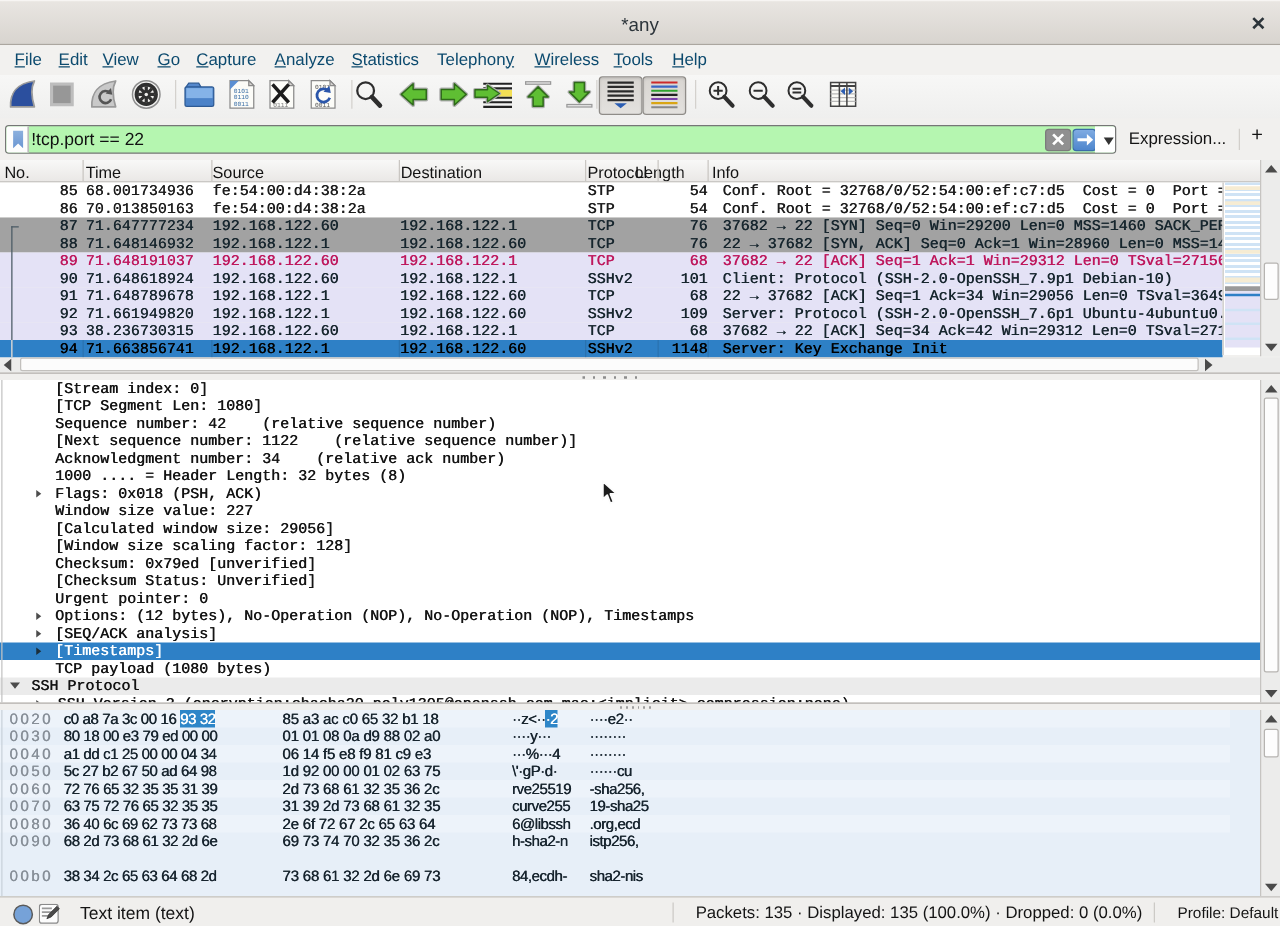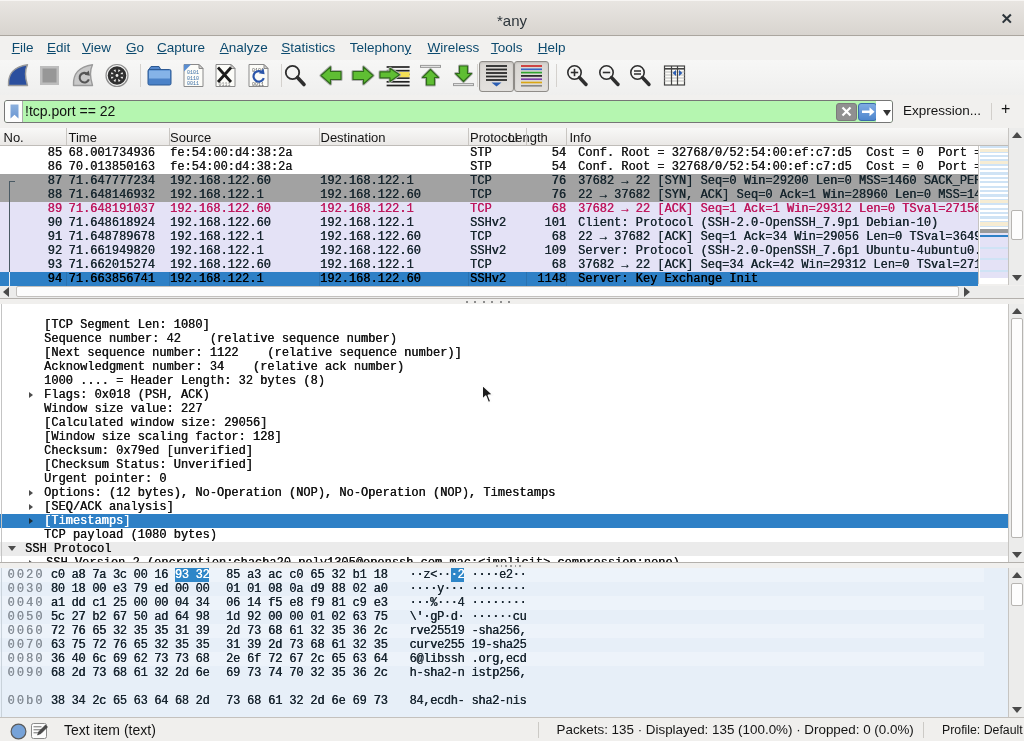--- a/index.html
+++ b/index.html
@@ -46,21 +46,21 @@
 .arr{position:absolute;left:3.2px;width:0;height:0}
 .arrup{border-left:5px solid transparent;border-right:5px solid transparent;border-bottom:6px solid #4a4a4a}
 .arrdn{border-left:5px solid transparent;border-right:5px solid transparent;border-top:6px solid #4a4a4a}
 
 #details{position:absolute;left:0;top:304px;width:1007.5px;height:258px;background:#fff;overflow:hidden}
 .dl{position:absolute;left:0;width:1007.5px;height:14px;font-family:"Liberation Mono",monospace;font-size:12px;line-height:14px;white-space:pre;color:#141414}
 .tri{position:absolute;width:0;height:0;border-top:3.3px solid transparent;border-bottom:3.3px solid transparent;border-left:4.6px solid #4c4c4c;top:4px}
 .trid{position:absolute;width:0;height:0;border-left:4.5px solid transparent;border-right:4.5px solid transparent;border-top:5.5px solid #4c4c4c;top:4px}
 
 #hexpane{position:absolute;left:0;top:567.5px;width:1007.5px;height:149px;background:#e7eff8;overflow:hidden}
-.hr{position:absolute;left:0;width:984px;height:14px;font-family:Liberation Mono, monospace;font-size:12px;line-height:14px;white-space:pre;color:#17242e}
+.hr{position:absolute;left:0;width:984px;height:14px;font-family:Liberation Sans, sans-serif;font-size:12px;line-height:14px;white-space:pre;color:#17242e}
 .ho{position:absolute;left:7.5px;letter-spacing:2.05px;color:#878f98;top:0}
 .h1{position:absolute;left:50.8px;letter-spacing:-0.31px;top:0}
 .h2{position:absolute;left:225.9px;letter-spacing:-0.17px;top:0}
 .h3{position:absolute;left:409.5px;letter-spacing:-0.35px;top:0}
 .h4{position:absolute;left:471.5px;letter-spacing:-0.35px;top:0}
 
 #statusbar{position:absolute;left:0;top:717px;width:1024px;height:24px;background:#f0efed;border-top:1px solid #c4c1bd}
 </style>
 </head>
 <body>
@@ -277,21 +277,21 @@
 <div class="hsep" style="left:566px"></div>
 <div id="plrows">
 <div class="prow" style="top:145.5px;background:#fff"><span class="pno">85</span><span class="pt">68.001734936</span><span class="ps">fe:54:00:d4:38:2a</span><span class="pp">STP</span><span class="pl">54</span><span class="pi">Conf. Root = 32768/0/52:54:00:ef:c7:d5  Cost = 0  Port = 0x8002</span></div>
 <div class="prow" style="top:159.5px;background:#fff"><span class="pno">86</span><span class="pt">70.013850163</span><span class="ps">fe:54:00:d4:38:2a</span><span class="pp">STP</span><span class="pl">54</span><span class="pi">Conf. Root = 32768/0/52:54:00:ef:c7:d5  Cost = 0  Port = 0x8002</span></div>
 <div class="prow" style="top:173.5px;background:#a2a2a2;color:#17262e"><span class="pno">87</span><span class="pt">71.647777234</span><span class="ps">192.168.122.60</span><span class="pd">192.168.122.1</span><span class="pp">TCP</span><span class="pl">76</span><span class="pi">37682 → 22 [SYN] Seq=0 Win=29200 Len=0 MSS=1460 SACK_PERM=1 TSval=271563305</span></div>
 <div class="prow" style="top:187.5px;background:#a2a2a2;color:#17262e"><span class="pno">88</span><span class="pt">71.648146932</span><span class="ps">192.168.122.1</span><span class="pd">192.168.122.60</span><span class="pp">TCP</span><span class="pl">76</span><span class="pi">22 → 37682 [SYN, ACK] Seq=0 Ack=1 Win=28960 Len=0 MSS=1460 SACK_PERM=1</span></div>
 <div class="prow" style="top:201.5px;background:#e4e2f6;color:#be185d"><span class="pno">89</span><span class="pt">71.648191037</span><span class="ps">192.168.122.60</span><span class="pd">192.168.122.1</span><span class="pp">TCP</span><span class="pl">68</span><span class="pi">37682 → 22 [ACK] Seq=1 Ack=1 Win=29312 Len=0 TSval=271566617 TSecr=3649</span></div>
 <div class="prow" style="top:215.5px;background:#e4e2f6;color:#17262e"><span class="pno">90</span><span class="pt">71.648618924</span><span class="ps">192.168.122.60</span><span class="pd">192.168.122.1</span><span class="pp">SSHv2</span><span class="pl">101</span><span class="pi">Client: Protocol (SSH-2.0-OpenSSH_7.9p1 Debian-10)</span></div>
 <div class="prow" style="top:229.5px;background:#e4e2f6;color:#17262e"><span class="pno">91</span><span class="pt">71.648789678</span><span class="ps">192.168.122.1</span><span class="pd">192.168.122.60</span><span class="pp">TCP</span><span class="pl">68</span><span class="pi">22 → 37682 [ACK] Seq=1 Ack=34 Win=29056 Len=0 TSval=364954825 TSecr=271</span></div>
 <div class="prow" style="top:243.5px;background:#e4e2f6;color:#17262e"><span class="pno">92</span><span class="pt">71.661949820</span><span class="ps">192.168.122.1</span><span class="pd">192.168.122.60</span><span class="pp">SSHv2</span><span class="pl">109</span><span class="pi">Server: Protocol (SSH-2.0-OpenSSH_7.6p1 Ubuntu-4ubuntu0.3)</span></div>
-<div class="prow" style="top:257.5px;background:#e4e2f6;color:#17262e"><span class="pno">93</span><span class="pt">71.662015274</span><span class="ps">192.168.122.60</span><span class="pd">192.168.122.1</span><span class="pp">TCP</span><span class="pl">68</span><span class="pi">37682 → 22 [ACK] Seq=34 Ack=42 Win=29312 Len=0 TSval=271566631 TSecr=36</span></div>
+<div class="prow" style="top:257.5px;background:#e4e2f6;color:#17262e"><span class="pno">93</span><span class="pt">38.236730315</span><span class="ps">192.168.122.60</span><span class="pd">192.168.122.1</span><span class="pp">TCP</span><span class="pl">68</span><span class="pi">37682 → 22 [ACK] Seq=34 Ack=42 Win=29312 Len=0 TSval=271566631 TSecr=36</span></div>
 <div class="prow" style="top:271.5px;background:#2e80c6;color:#000000"><span class="pno">94</span><span class="pt">71.663856741</span><span class="ps">192.168.122.1</span><span class="pd">192.168.122.60</span><span class="pp">SSHv2</span><span class="pl">1148</span><span class="pi">Server: Key Exchange Init</span></div>
 <div style="position:absolute;left:8.5px;top:180.5px;width:1px;height:105px;background:#4a5a64"></div>
 <div style="position:absolute;left:8.5px;top:180.5px;width:6px;height:1px;background:#4a5a64"></div>
 <div style="position:absolute;left:8.5px;top:271.5px;width:1px;height:14px;background:#e8f0f6"></div>
     <div style="position:absolute;left:66px;top:271.5px;width:1px;height:14px;background:#2a72b0"></div>
     <div style="position:absolute;left:168.5px;top:271.5px;width:1px;height:14px;background:#2a72b0"></div>
     <div style="position:absolute;left:318.5px;top:271.5px;width:1px;height:14px;background:#2a72b0"></div>
     <div style="position:absolute;left:468px;top:271.5px;width:1px;height:14px;background:#2a72b0"></div>
     <div style="position:absolute;left:526px;top:271.5px;width:1px;height:14px;background:#2a72b0"></div>
     <div style="position:absolute;left:566px;top:271.5px;width:1px;height:14px;background:#2a72b0"></div>
@@ -318,20 +318,21 @@
 <div style="position:absolute;left:16px;top:0.5px;width:943px;height:11px;background:#fcfcfc;border:1px solid #c2c0bd;border-radius:2px"></div>
 <div style="position:absolute;left:3px;top:1px;width:0;height:0;border-top:5px solid transparent;border-bottom:5px solid transparent;border-right:6px solid #4a4a4a"></div>
 <div style="position:absolute;left:964px;top:1px;width:0;height:0;border-top:5px solid transparent;border-bottom:5px solid transparent;border-left:6px solid #4a4a4a"></div>
 </div>
 <div id="split1" style="position:absolute;left:0;top:297.5px;width:1024px;height:6.5px;background:#f0efed;border-top:1px solid #b3b0ac">
 <div style="position:absolute;left:466px;top:2.5px;width:50px;height:2px;background:repeating-linear-gradient(90deg,#8d8d8d 0,#8d8d8d 2px,transparent 2px,transparent 8.4px)"></div>
 </div>
 <div style="position:absolute;left:1px;top:304px;width:1px;height:258px;background:#c4c4c4;z-index:5"></div>
 <div style="position:absolute;left:1px;top:567.5px;width:1px;height:149px;background:#c9d2da;z-index:5"></div>
 <div id="details">
+<div class="dl" style="top:0"><span style="margin-left:44px">[Stream index: 0]</span></div>
 <div class="dl" style="top:14px"><span style="margin-left:44px">[TCP Segment Len: 1080]</span></div>
 <div class="dl" style="top:28px"><span style="margin-left:44px">Sequence number: 42    (relative sequence number)</span></div>
 <div class="dl" style="top:42px"><span style="margin-left:44px">[Next sequence number: 1122    (relative sequence number)]</span></div>
 <div class="dl" style="top:56px"><span style="margin-left:44px">Acknowledgment number: 34    (relative ack number)</span></div>
 <div class="dl" style="top:70px"><span style="margin-left:44px">1000 .... = Header Length: 32 bytes (8)</span></div>
 <div class="dl" style="top:84px"><i class="tri" style="left:29px"></i><span style="margin-left:44px">Flags: 0x018 (PSH, ACK)</span></div>
 <div class="dl" style="top:98px"><span style="margin-left:44px">Window size value: 227</span></div>
 <div class="dl" style="top:112px"><span style="margin-left:44px">[Calculated window size: 29056]</span></div>
 <div class="dl" style="top:126px"><span style="margin-left:44px">[Window size scaling factor: 128]</span></div>
 <div class="dl" style="top:140px"><span style="margin-left:44px">Checksum: 0x79ed [unverified]</span></div>

